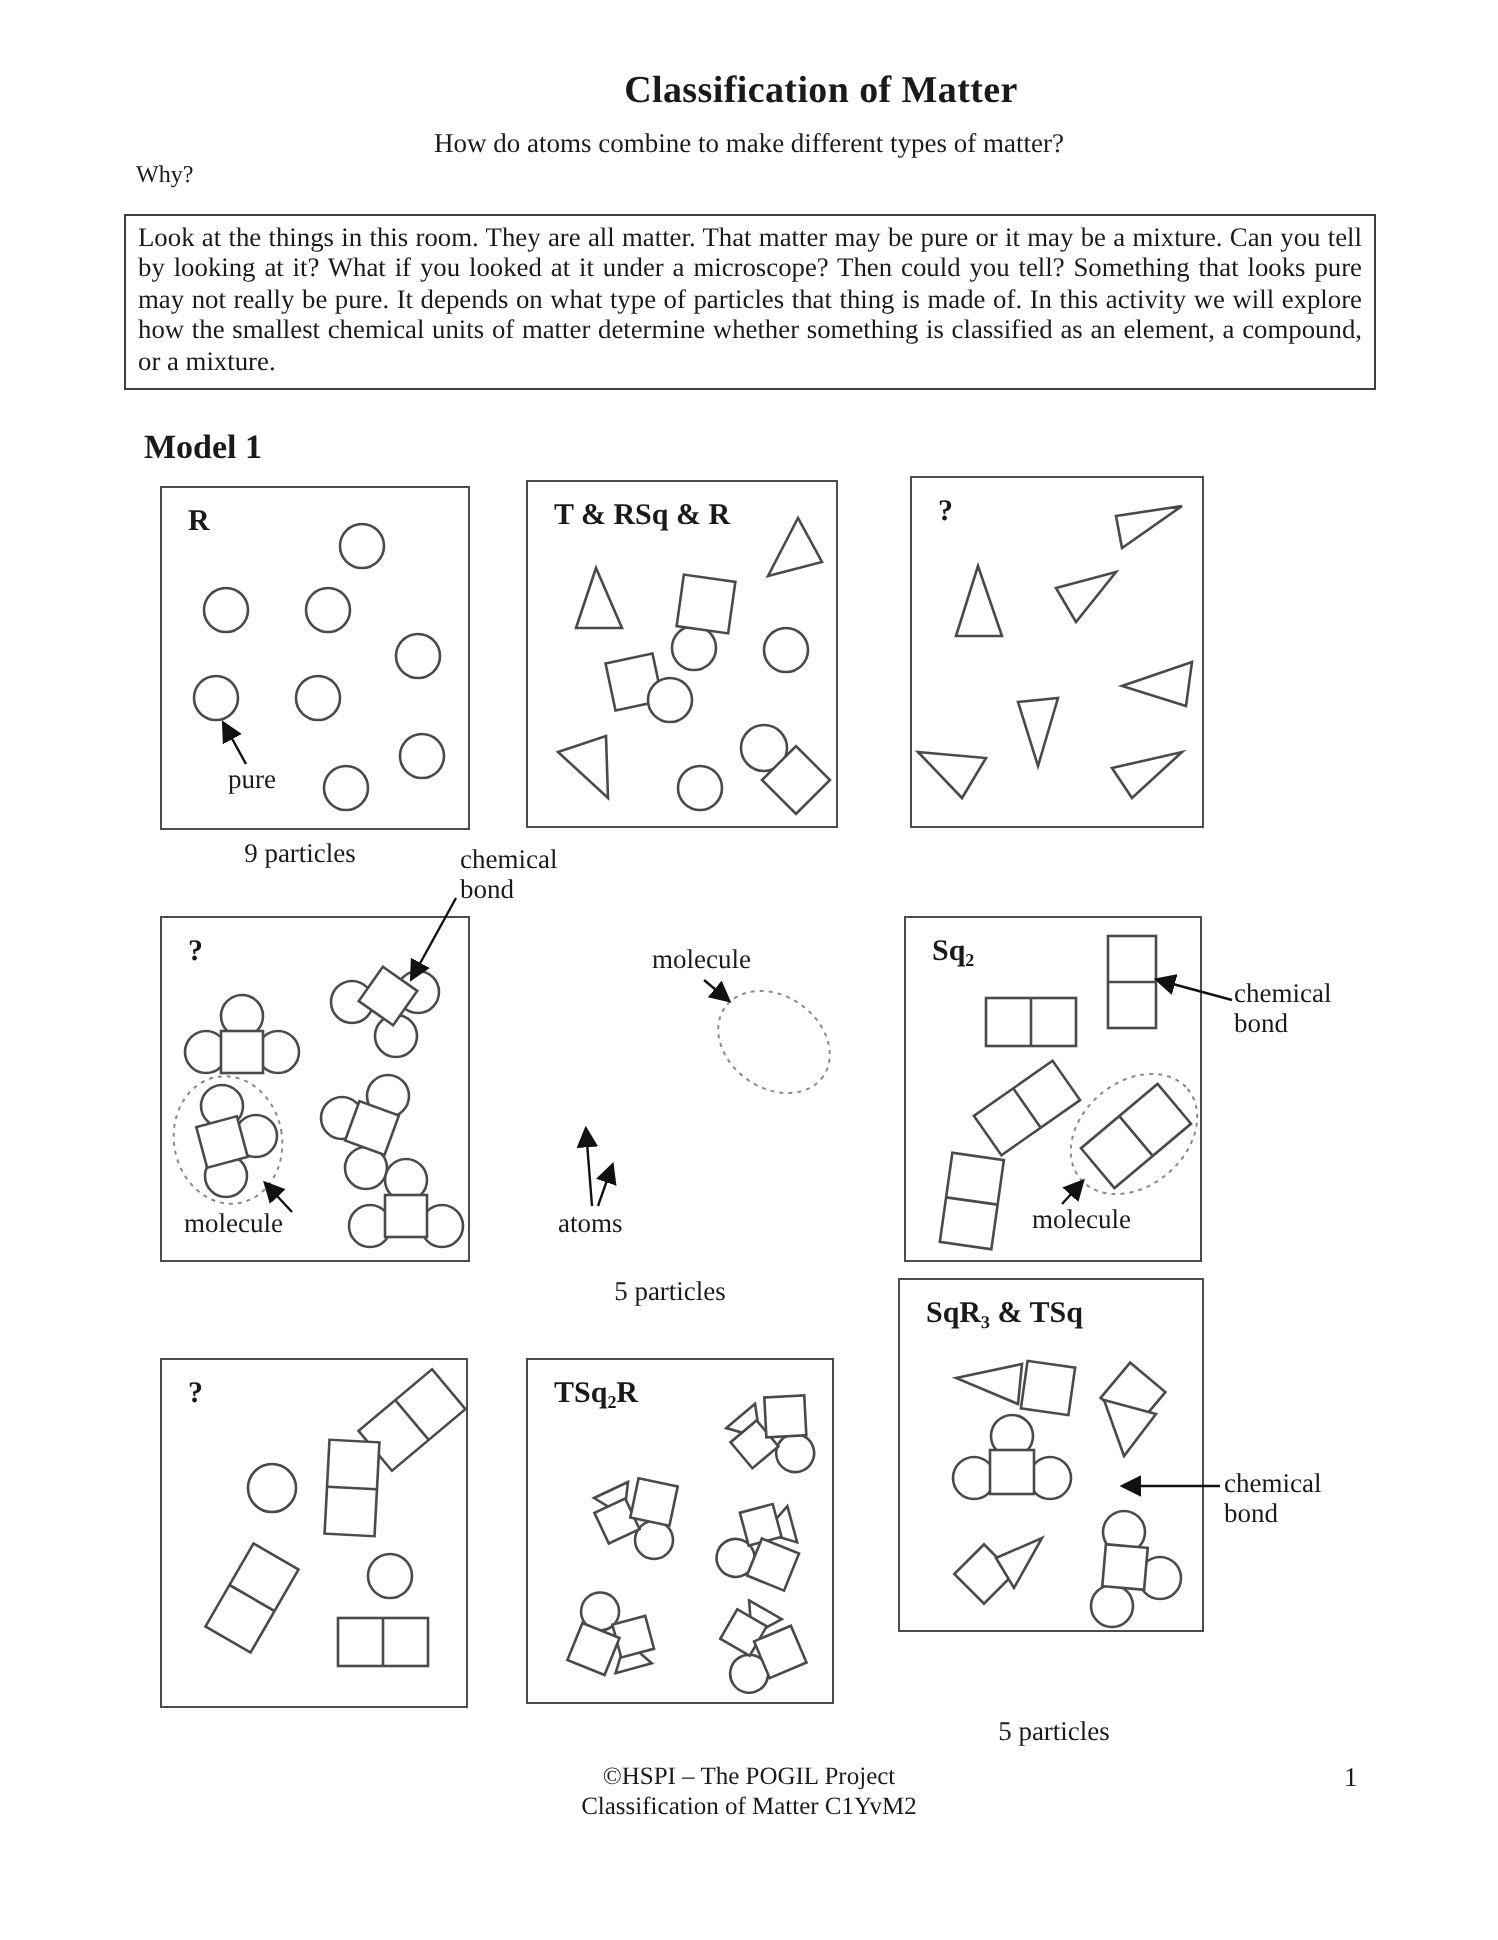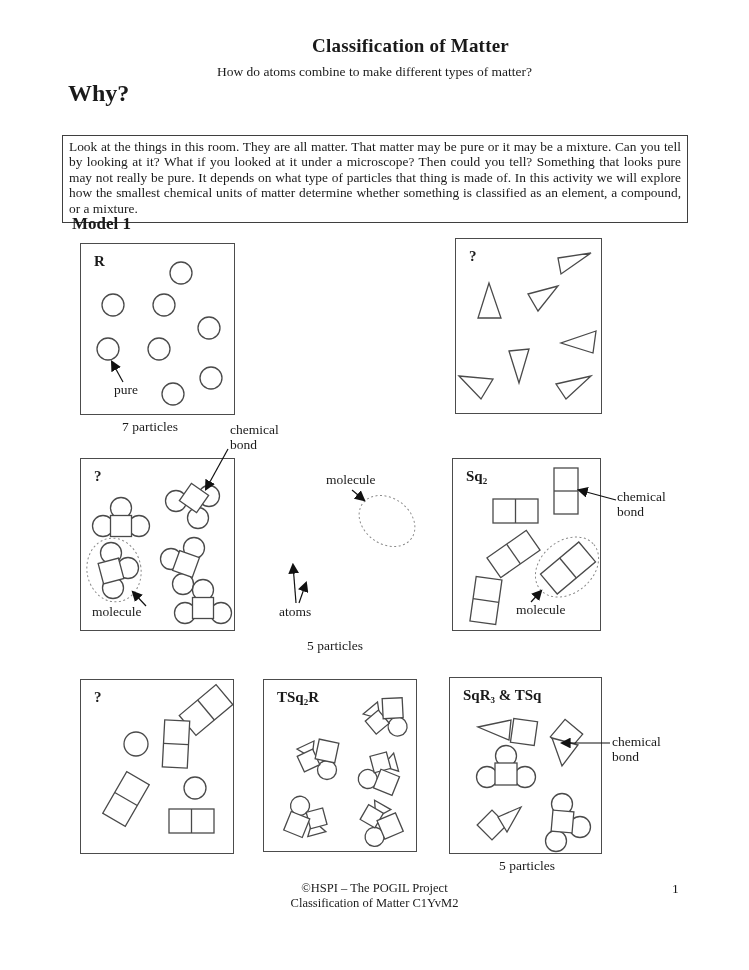--- a/index.html
+++ b/index.html
@@ -3,23 +3,23 @@
 <meta charset="utf-8">
 <style>
   html,body { margin:0; padding:0; background:#fff; }
   .page {
     position:relative; width:749px; height:970px; background:#ffffff;
     font-family:"Liberation Serif","DejaVu Serif",serif; color:#1a1a1a; overflow:hidden;
   }
   .title { position:absolute; top:35px; left:0; width:100%; text-align:center;
            font-size:19px; font-weight:bold; letter-spacing:.2px;padding-left:36px; }
   .subtitle { position:absolute; top:64px; left:0; width:100%; text-align:center; font-size:13.5px; }
-  .why-heading { position:absolute; top:80px; left:68px; font-size:24px; font-weight:bold; }
+  .why-heading { position:absolute; top:80px; left:68px; font-size:12px; font-weight:normal; }
   .why-box { position:absolute; top:107px; left:62px; width:612px; border:1px solid #3f3f3f;
-             padding:3px 6px 6px 6px; font-size:13.4px; line-height:15.4px; text-align:justify;margin-top:28px; }
+             padding:3px 6px 6px 6px; font-size:13.4px; line-height:15.4px; text-align:justify; }
   .model-heading { position:absolute; top:214px; left:72px; font-size:17px; font-weight:bold; }
   .pbox { position:absolute; border:1.5px solid #4c4c4c; background:#fff; }
   .pbox svg { display:block; }
   .box-label { position:absolute; left:13px; top:9px; font-size:15px; font-weight:bold; white-space:nowrap; }
   .caption { position:absolute; font-size:13.5px; text-align:center; }
   .note { position:absolute; font-size:13.5px; line-height:15px; white-space:nowrap; }
   .overlay { position:absolute; left:0; top:0; pointer-events:none; }
   .shape { fill:#ffffff; stroke:#4a4a4a; stroke-width:1.3px; }
   line.shape { fill:none; }
   .dotted { fill:none; stroke:#8a8a8a; stroke-width:1px; stroke-dasharray:2 2.5; }
@@ -48,37 +48,55 @@
         <circle class="shape" cx="83" cy="61" r="11"></circle>
         <circle class="shape" cx="128" cy="84" r="11"></circle>
         <circle class="shape" cx="27" cy="105" r="11"></circle>
         <circle class="shape" cx="78" cy="105" r="11"></circle>
         <circle class="shape" cx="130" cy="134" r="11"></circle>
         <circle class="shape" cx="92" cy="150" r="11"></circle>
       </g>
     </svg>
   </div>
 
+  <div class="pbox" style="left:263px; top:240px; width:154px; height:172px;">
+    <div class="box-label">T &amp; RSq &amp; R</div>
+    <svg width="154" height="172">
+      <g>
+        <polygon class="shape" points="34,43 24,73 47,73"></polygon>
+        <polygon class="shape" points="120,47 135,18 147,40"></polygon>
+        <circle class="shape" cx="83" cy="83" r="11"></circle>
+        <rect class="shape" x="76" y="48" width="26" height="26" transform="rotate(8 89 61)"></rect>
+        <circle class="shape" cx="129" cy="84" r="11"></circle>
+        <rect class="shape" x="41" y="88" width="24" height="24" transform="rotate(-12 53 100)"></rect>
+        <circle class="shape" cx="71" cy="109" r="11"></circle>
+        <polygon class="shape" points="15,135 39,127 40,158"></polygon>
+        <circle class="shape" cx="118" cy="133" r="11.5"></circle>
+        <rect class="shape" x="122" y="137" width="24" height="24" transform="rotate(45 134 149)"></rect>
+        <circle class="shape" cx="86" cy="153" r="11"></circle>
+      </g>
+    </svg>
+  </div>
 
   <div class="pbox" style="left:455px; top:238px; width:145px; height:174px;">
     <div class="box-label">?</div>
     <svg width="145" height="174">
       <g>
         <polygon class="shape" points="102,19 135,14 105,35"></polygon>
         <polygon class="shape" points="33,44 22,79 45,79"></polygon>
         <polygon class="shape" points="72,55 102,47 82,72"></polygon>
         <polygon class="shape" points="140,92 105,104 137,114"></polygon>
         <polygon class="shape" points="53,112 73,110 63,144"></polygon>
         <polygon class="shape" points="3,137 37,140 25,160"></polygon>
         <polygon class="shape" points="100,145 135,137 110,160"></polygon>
       </g>
     </svg>
   </div>
 
-  <div class="caption" style="left:80px; top:419px; width:140px;">7 particles</div>
+  <div class="caption" style="left:80px; top:419px; width:140px;">9 particles</div>
 
   <div class="pbox" style="left:80px; top:458px; width:153px; height:171px;">
     <div class="box-label">?</div>
     <svg width="153" height="171">
       <g>
         <circle class="shape" cx="40" cy="49" r="10.5"></circle>
         <circle class="shape" cx="22" cy="67" r="10.5"></circle>
         <circle class="shape" cx="58" cy="67" r="10.5"></circle>
         <rect class="shape" x="29.5" y="56.5" width="21" height="21"></rect>
       </g>
@@ -191,21 +209,21 @@
       </g>
       <g transform="translate(115,144) rotate(55)">
         <circle class="shape" cx="8" cy="11" r="9.5"></circle>
         <polygon class="shape" points="-22,-10 -5,-18 -7,-1"></polygon>
         <rect class="shape" x="-19" y="-7" width="17" height="17" transform="rotate(-25 -10.5 1.5)"></rect>
         <rect class="shape" x="-2" y="-18" width="20" height="20" transform="rotate(12 8 -8)"></rect>
       </g>
     </svg>
   </div>
 
-  <div class="pbox" style="left:449px; top:677px; width:151px; height:175px;">
+  <div class="pbox" style="left:449px; top:639px; width:151px; height:175px;">
     <div class="box-label">SqR₃ &amp; TSq</div>
     <svg width="151" height="175">
       <g>
         <polygon class="shape" points="28,49 61,42 59,62"></polygon>
         <rect class="shape" x="62" y="42" width="24" height="24" transform="rotate(8 74 54)"></rect>
       </g>
       <g>
         <rect class="shape" x="105" y="46" width="23" height="23" transform="rotate(40 116.5 57.5)"></rect>
         <polygon class="shape" points="102,60 128,67 112,88"></polygon>
       </g>

